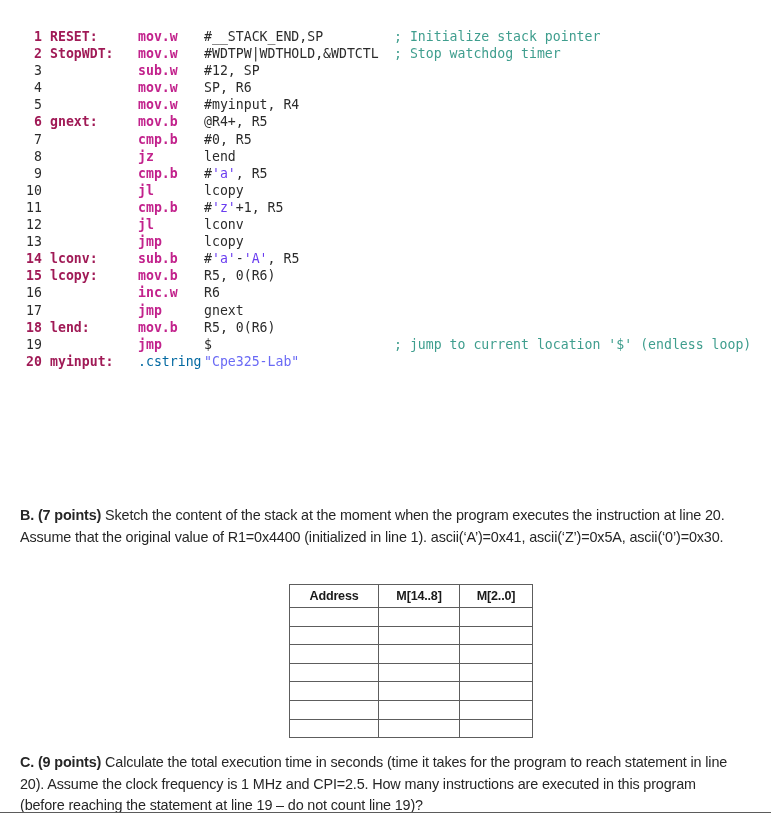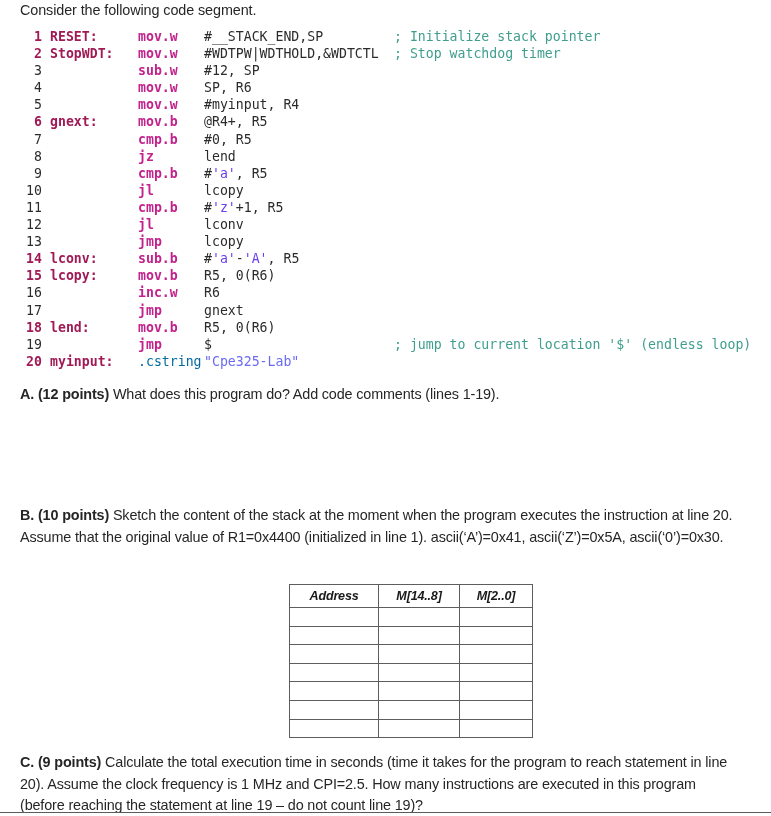--- a/index.html
+++ b/index.html
@@ -78,21 +78,20 @@
   #q-b { left: 20px; top: 505px; width: 716px; }
   #q-c { left: 20px; top: 752px; width: 724px; }
 
   
   .tbl {
     position: absolute;
     left: 289px;
     top: 584px;
     border-collapse: collapse;
     font-size: 12.6px;
-    font-style: italic;
   }
   .tbl th, .tbl td {
     border: 1.1px solid #5d5d5d;
     padding: 0;
     height: 17.6px;
   }
   .tbl th {
     font-weight: bold;
     color: #1a1a1a;
     height: 19px;
@@ -113,30 +112,26 @@
     width: 771px;
     height: 1px;
     background: #5b5b5b;
   }
 </style>
 </head>
 <body>
 
 <div class="page">
 
-  <div class="intro">Consider the following code segment.</div>
 
   <div class="code" id="code-block"><span class="row"><span class="col-n c-num">1</span><span class="col-l c-lbl">RESET:</span><span class="col-m c-mn">mov.w</span><span class="col-o"><span class="c-op">#__STACK_END,SP</span></span><span class="col-c c-cmt">; Initialize stack pointer</span></span><span class="row"><span class="col-n c-num">2</span><span class="col-l c-lbl">StopWDT:</span><span class="col-m c-mn">mov.w</span><span class="col-o"><span class="c-op">#WDTPW|WDTHOLD,&amp;WDTCTL</span></span><span class="col-c c-cmt">; Stop watchdog timer</span></span><span class="row"><span class="col-n c-num-p">3</span><span class="col-l c-lbl"></span><span class="col-m c-mn">sub.w</span><span class="col-o"><span class="c-op">#12, SP</span></span><span class="col-c c-cmt"></span></span><span class="row"><span class="col-n c-num-p">4</span><span class="col-l c-lbl"></span><span class="col-m c-mn">mov.w</span><span class="col-o"><span class="c-op">SP, R6</span></span><span class="col-c c-cmt"></span></span><span class="row"><span class="col-n c-num-p">5</span><span class="col-l c-lbl"></span><span class="col-m c-mn">mov.w</span><span class="col-o"><span class="c-op">#myinput, R4</span></span><span class="col-c c-cmt"></span></span><span class="row"><span class="col-n c-num">6</span><span class="col-l c-lbl">gnext:</span><span class="col-m c-mn">mov.b</span><span class="col-o"><span class="c-op">@R4+, R5</span></span><span class="col-c c-cmt"></span></span><span class="row"><span class="col-n c-num-p">7</span><span class="col-l c-lbl"></span><span class="col-m c-mn">cmp.b</span><span class="col-o"><span class="c-op">#0, R5</span></span><span class="col-c c-cmt"></span></span><span class="row"><span class="col-n c-num-p">8</span><span class="col-l c-lbl"></span><span class="col-m c-mn">jz</span><span class="col-o"><span class="c-op">lend</span></span><span class="col-c c-cmt"></span></span><span class="row"><span class="col-n c-num-p">9</span><span class="col-l c-lbl"></span><span class="col-m c-mn">cmp.b</span><span class="col-o"><span class="c-op">#<span class="c-chr">'a'</span>, R5</span></span><span class="col-c c-cmt"></span></span><span class="row"><span class="col-n c-num-p">10</span><span class="col-l c-lbl"></span><span class="col-m c-mn">jl</span><span class="col-o"><span class="c-op">lcopy</span></span><span class="col-c c-cmt"></span></span><span class="row"><span class="col-n c-num-p">11</span><span class="col-l c-lbl"></span><span class="col-m c-mn">cmp.b</span><span class="col-o"><span class="c-op">#<span class="c-chr">'z'</span>+1, R5</span></span><span class="col-c c-cmt"></span></span><span class="row"><span class="col-n c-num-p">12</span><span class="col-l c-lbl"></span><span class="col-m c-mn">jl</span><span class="col-o"><span class="c-op">lconv</span></span><span class="col-c c-cmt"></span></span><span class="row"><span class="col-n c-num-p">13</span><span class="col-l c-lbl"></span><span class="col-m c-mn">jmp</span><span class="col-o"><span class="c-op">lcopy</span></span><span class="col-c c-cmt"></span></span><span class="row"><span class="col-n c-num">14</span><span class="col-l c-lbl">lconv:</span><span class="col-m c-mn">sub.b</span><span class="col-o"><span class="c-op">#<span class="c-chr">'a'</span>-<span class="c-chr">'A'</span>, R5</span></span><span class="col-c c-cmt"></span></span><span class="row"><span class="col-n c-num">15</span><span class="col-l c-lbl">lcopy:</span><span class="col-m c-mn">mov.b</span><span class="col-o"><span class="c-op">R5, 0(R6)</span></span><span class="col-c c-cmt"></span></span><span class="row"><span class="col-n c-num-p">16</span><span class="col-l c-lbl"></span><span class="col-m c-mn">inc.w</span><span class="col-o"><span class="c-op">R6</span></span><span class="col-c c-cmt"></span></span><span class="row"><span class="col-n c-num-p">17</span><span class="col-l c-lbl"></span><span class="col-m c-mn">jmp</span><span class="col-o"><span class="c-op">gnext</span></span><span class="col-c c-cmt"></span></span><span class="row"><span class="col-n c-num">18</span><span class="col-l c-lbl">lend:</span><span class="col-m c-mn">mov.b</span><span class="col-o"><span class="c-op">R5, 0(R6)</span></span><span class="col-c c-cmt"></span></span><span class="row"><span class="col-n c-num-p">19</span><span class="col-l c-lbl"></span><span class="col-m c-mn">jmp</span><span class="col-o"><span class="c-op">$</span></span><span class="col-c c-cmt">; jump to current location '$' (endless loop)</span></span><span class="row"><span class="col-n c-num">20</span><span class="col-l c-lbl">myinput:</span><span class="col-m c-mn-d">.cstring</span><span class="col-o"><span class="c-op"><span class="c-str">"Cpe325-Lab"</span></span></span><span class="col-c c-cmt"></span></span></div>
 
-  <div class="q" id="q-a">
-    <span class="lead">A. (12 points)</span><span> What does this program do? Add code comments (lines 1-19).</span>
-  </div>
 
   <div class="q" id="q-b">
-    <span class="lead">B. (10 points)</span><span> Sketch the content of the stack at the moment when the program executes the instruction at line 20. Assume that the original value of R1=0x4400 (initialized in line 1).  ascii(‘A’)=0x41, ascii(‘Z’)=0x5A, ascii(‘0’)=0x30.</span>
+    <span class="lead">B. (7 points)</span><span> Sketch the content of the stack at the moment when the program executes the instruction at line 20. Assume that the original value of R1=0x4400 (initialized in line 1).  ascii(‘A’)=0x41, ascii(‘Z’)=0x5A, ascii(‘0’)=0x30.</span>
   </div>
 
   <table class="tbl" id="stack-table">
     <thead>
       <tr>
         <th class="h-addr">Address</th>
         <th class="h-hi">M[14..8]</th>
         <th class="h-lo">M[2..0]</th>
       </tr>
     </thead>

